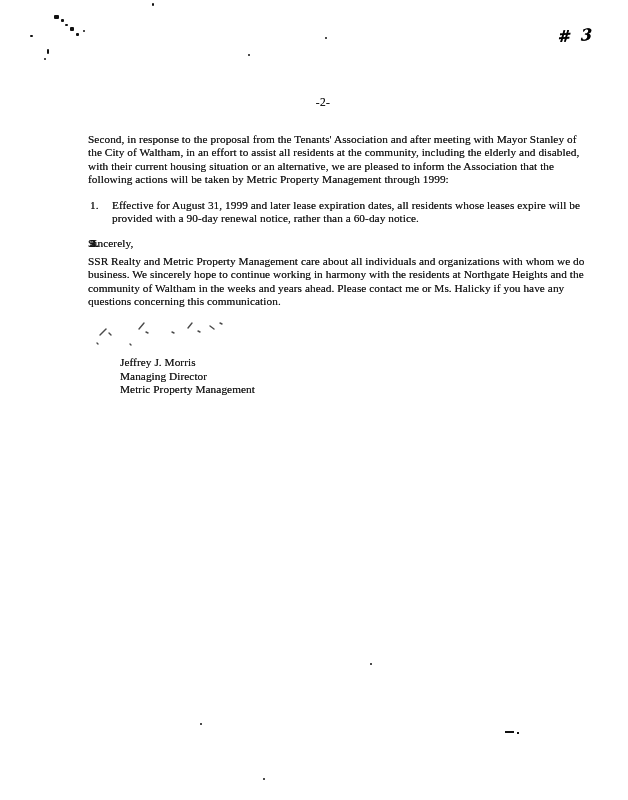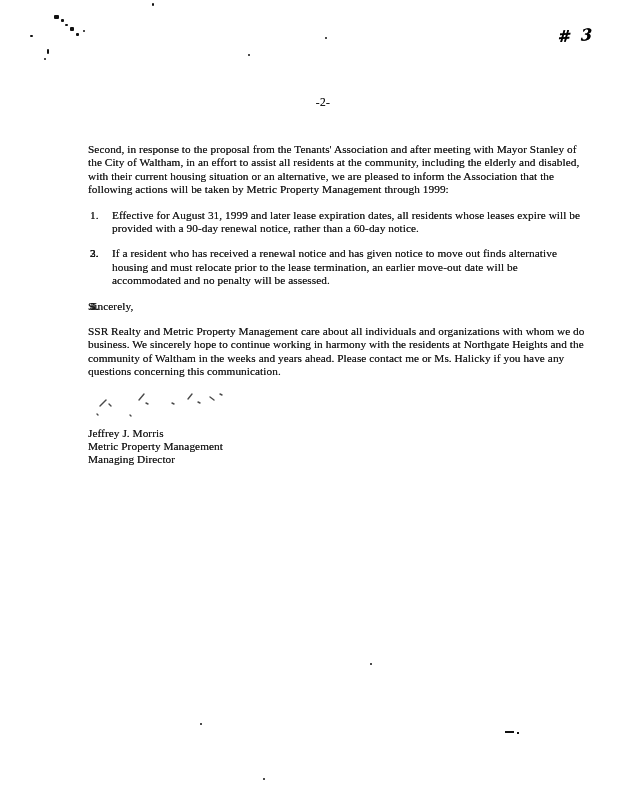--- a/index.html
+++ b/index.html
@@ -43,37 +43,37 @@
   }
   .letter-body {
     position: absolute;
     top: 131px;
     left: 88px;
     width: 499px;
     font-size: 11.3px;
     line-height: 13.4px;
     letter-spacing: 0.05px;
   }
-  .para { margin: 12px 0 12px 0; }
+  .para { margin: 2px 0 12px 0; }
   .list-item {
     position: relative;
     padding-left: 24px;
     margin: 0 0 12px 0;
   }
   .list-item .num {
     position: absolute;
     left: 2px;
     top: 0;
   }
   .valediction { margin: 0 0 4px 0; }
   .signature-mark-wrap {
     margin: 12px 0 10px 4px;
     height: 26px;
   }
-  .signature-block div { line-height: 13.2px; }
+  .signature-block div { line-height: 13.2px; margin-left: 32px; }
   .speck {
     position: absolute;
     background: #111;
     border-radius: 1px;
   }
   .dash-mark {
     position: absolute;
     top: 731px;
     left: 505px;
     width: 9px;
@@ -123,21 +123,20 @@
       <span class="num">1.</span>
       <span>Effective for August 31, 1999 and later lease expiration dates, all residents whose leases expire will be provided with a 90-day renewal notice, rather than a 60-day notice.</span>
     </div>
 
     <div class="list-item">
       <span class="num">2.</span>
     </div>
 
     <div class="list-item">
       <span class="num">3.</span>
-      <span>If a resident who has received a renewal notice and has given notice to move out finds alternative housing and must relocate prior to the lease termination, an earlier move-out date will be accommodated and no penalty will be assessed.</span>
     </div>
 
     <div class="list-item">
       <span class="num">4.</span>
     </div>
 
     <div class="list-item">
       <span class="num">5.</span>
     </div>
 
@@ -158,22 +157,22 @@
           <path d="M118 6 L122 9"></path>
           <path d="M128 3 L130 4"></path>
           <path d="M5 23 L6 24"></path>
           <path d="M38 24 L39 25"></path>
         </g>
       </svg>
     </div>
 
     <div class="signature-block">
       <div>Jeffrey J. Morris</div>
+      <div>Managing Director</div>
       <div>Metric Property Management</div>
-      <div>Managing Director</div>
     </div>
 
   </div>
 
   <div class="dash-mark"></div>
   <div class="dash-dot"></div>
 
 </div>
 
 </body></html>

